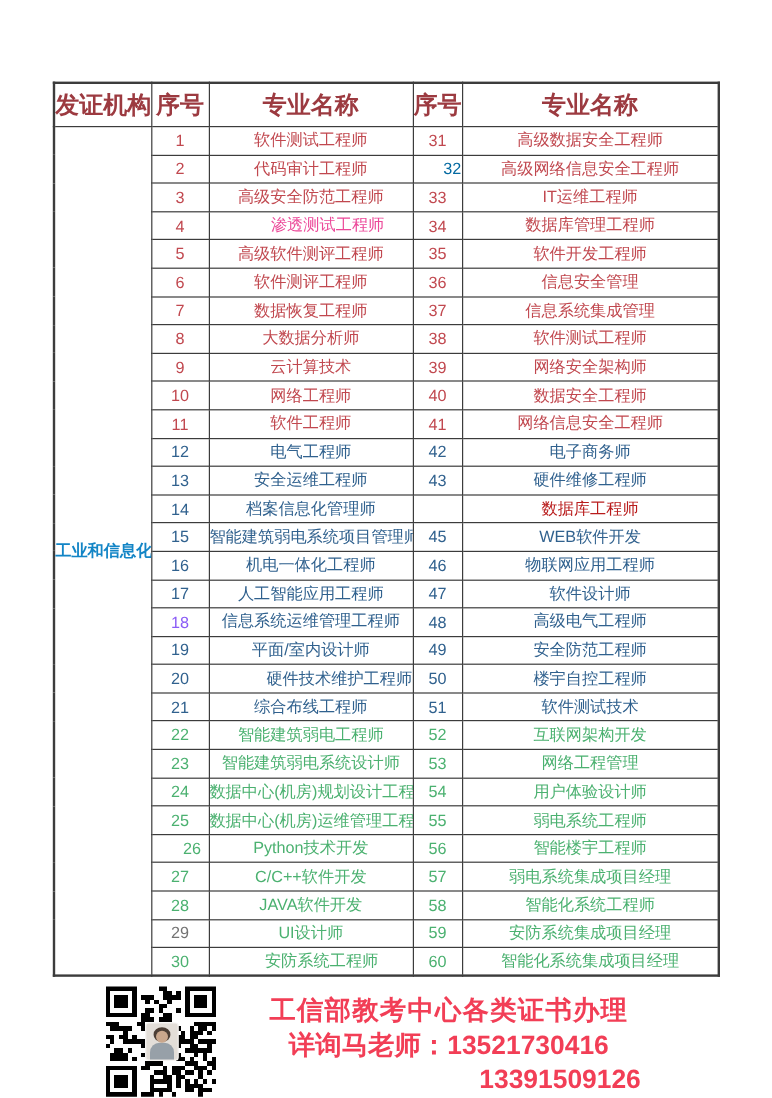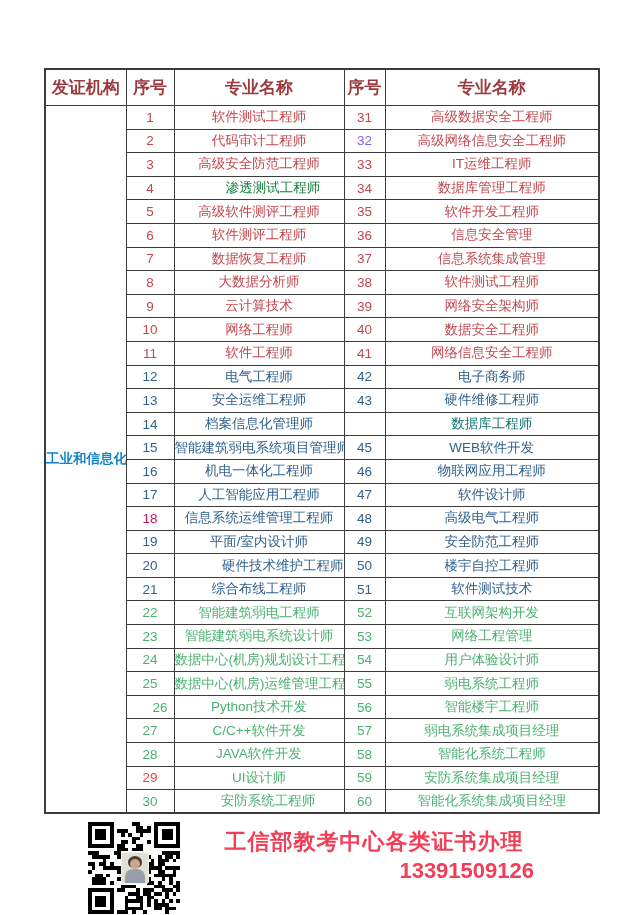--- a/index.html
+++ b/index.html
@@ -12,21 +12,21 @@
   table.cert {
     position:absolute; left:44px; top:68px; width:554px;
     border-collapse:collapse; table-layout:fixed;
     border:2px solid #3c3c3c;
   }
   table.cert th, table.cert td {
     border:1px solid #3c3c3c; padding:0; text-align:center;
     overflow:hidden; white-space:nowrap;
   }
   table.cert thead th {
-    height:35px; font-size:17px; font-weight:bold;margin-left:41px;
+    height:35px; font-size:20px; font-weight:bold;margin-left:41px;
   }
   table.cert tbody tr { height:23.6px; }
   table.cert tbody td { font-size:13.5px; }
   td.inst {
     font-weight:bold; font-size:14px; line-height:1.55;
     white-space:pre-line; vertical-align:middle;
   }
 
   
   .qr-wrap {
@@ -84,32 +84,32 @@
           <td rowspan="30" class="inst" style="color: rgb(19, 133, 198);">工业和信息化部
 教育与考试中心</td>
           <td style="color: rgb(193, 72, 79);">1</td>
           <td style="color: rgb(193, 72, 79);">软件测试工程师</td>
           <td style="color: rgb(193, 72, 79);">31</td>
           <td style="color: rgb(193, 72, 79);">高级数据安全工程师</td>
         </tr>
         <tr>
           <td style="color: rgb(193, 72, 79);">2</td>
           <td style="color: rgb(193, 72, 79);">代码审计工程师</td>
-          <td style="color: #8b5cf6;">32</td>
+          <td style="color: #0369a1; text-align: right;">32</td>
           <td style="color: rgb(193, 72, 79);">高级网络信息安全工程师</td>
         </tr>
         <tr>
           <td style="color: rgb(193, 72, 79);">3</td>
           <td style="color: rgb(193, 72, 79);">高级安全防范工程师</td>
           <td style="color: rgb(193, 72, 79);">33</td>
           <td style="color: rgb(193, 72, 79);">IT运维工程师</td>
         </tr>
         <tr>
           <td style="color: rgb(193, 72, 79);">4</td>
-          <td style="color: #15803d; padding-left: 28px;">渗透测试工程师</td>
+          <td style="color: #ec4899; padding-left: 28px;">渗透测试工程师</td>
           <td style="color: rgb(193, 72, 79);">34</td>
           <td style="color: rgb(193, 72, 79);">数据库管理工程师</td>
         </tr>
         <tr>
           <td style="color: rgb(193, 72, 79);">5</td>
           <td style="color: rgb(193, 72, 79);">高级软件测评工程师</td>
           <td style="color: rgb(193, 72, 79);">35</td>
           <td style="color: rgb(193, 72, 79);">软件开发工程师</td>
         </tr>
         <tr>
@@ -157,42 +157,42 @@
         <tr>
           <td style="color: rgb(48, 97, 142);">13</td>
           <td style="color: rgb(48, 97, 142);">安全运维工程师</td>
           <td style="color: rgb(48, 97, 142);">43</td>
           <td style="color: rgb(48, 97, 142);">硬件维修工程师</td>
         </tr>
         <tr>
           <td style="color: rgb(48, 97, 142);">14</td>
           <td style="color: rgb(48, 97, 142);">档案信息化管理师</td>
           <td style="color: rgb(48, 97, 142); padding-left: 48px;">44</td>
-          <td style="color: #0f766e; margin-left: 44px;">数据库工程师</td>
+          <td style="color: #b91c1c; margin-left: 44px;">数据库工程师</td>
         </tr>
         <tr>
           <td style="color: rgb(48, 97, 142);">15</td>
           <td style="color: rgb(48, 97, 142);">智能建筑弱电系统项目管理师</td>
           <td style="color: rgb(48, 97, 142);">45</td>
           <td style="color: rgb(48, 97, 142);">WEB软件开发</td>
         </tr>
         <tr>
           <td style="color: rgb(48, 97, 142);">16</td>
           <td style="color: rgb(48, 97, 142);">机电一体化工程师</td>
           <td style="color: rgb(48, 97, 142);">46</td>
           <td style="color: rgb(48, 97, 142);">物联网应用工程师</td>
         </tr>
         <tr>
           <td style="color: rgb(48, 97, 142);">17</td>
           <td style="color: rgb(48, 97, 142);">人工智能应用工程师</td>
           <td style="color: rgb(48, 97, 142);">47</td>
           <td style="color: rgb(48, 97, 142);">软件设计师</td>
         </tr>
         <tr>
-          <td style="color: #be185d;">18</td>
+          <td style="color: #8b5cf6;">18</td>
           <td style="color: rgb(48, 97, 142);">信息系统运维管理工程师</td>
           <td style="color: rgb(48, 97, 142);">48</td>
           <td style="color: rgb(48, 97, 142);">高级电气工程师</td>
         </tr>
         <tr>
           <td style="color: rgb(48, 97, 142);">19</td>
           <td style="color: rgb(48, 97, 142);">平面/室内设计师</td>
           <td style="color: rgb(48, 97, 142);">49</td>
           <td style="color: rgb(48, 97, 142);">安全防范工程师</td>
         </tr>
@@ -244,21 +244,21 @@
           <td style="color: rgb(75, 177, 112);">57</td>
           <td style="color: rgb(75, 177, 112);">弱电系统集成项目经理</td>
         </tr>
         <tr>
           <td style="color: rgb(75, 177, 112);">28</td>
           <td style="color: rgb(75, 177, 112);">JAVA软件开发</td>
           <td style="color: rgb(75, 177, 112);">58</td>
           <td style="color: rgb(75, 177, 112);">智能化系统工程师</td>
         </tr>
         <tr>
-          <td style="color: #ef4444;">29</td>
+          <td style="color: #737373;">29</td>
           <td style="color: rgb(75, 177, 112);">UI设计师</td>
           <td style="color: rgb(75, 177, 112); margin-left: 48px;">59</td>
           <td style="color: rgb(75, 177, 112);">安防系统集成项目经理</td>
         </tr>
         <tr>
           <td style="color: rgb(75, 177, 112);">30</td>
           <td style="color: rgb(75, 177, 112); padding-left: 18px;">安防系统工程师</td>
           <td style="color: rgb(75, 177, 112);">60</td>
           <td style="color: rgb(75, 177, 112);">智能化系统集成项目经理</td>
         </tr>
@@ -461,16 +461,17 @@
       </svg>
     <div class="qr-photo">
       <div class="body"></div>
       <div class="hair"></div>
       <div class="face"></div>
     </div>
   </div>
 
   <div class="footer-text" style="color: rgb(242, 62, 86);">
     <div class="l1">工信部教考中心各类证书办理</div>
+    <div class="l2">详询马老师：13521730416</div>
     <div class="l3">13391509126</div>
   </div>
 
 </div>
 
 </body></html>

